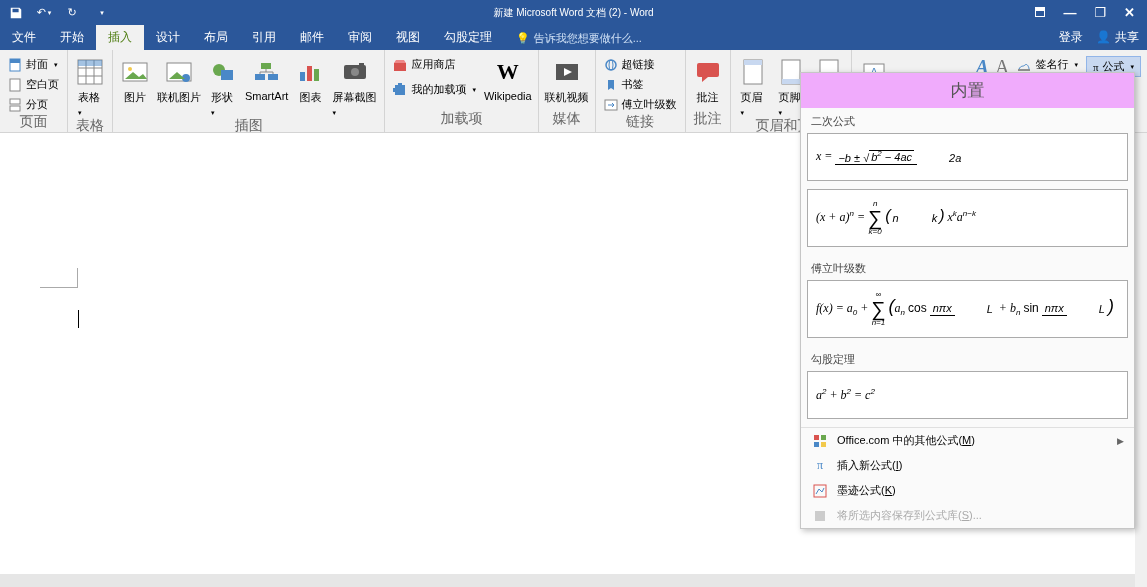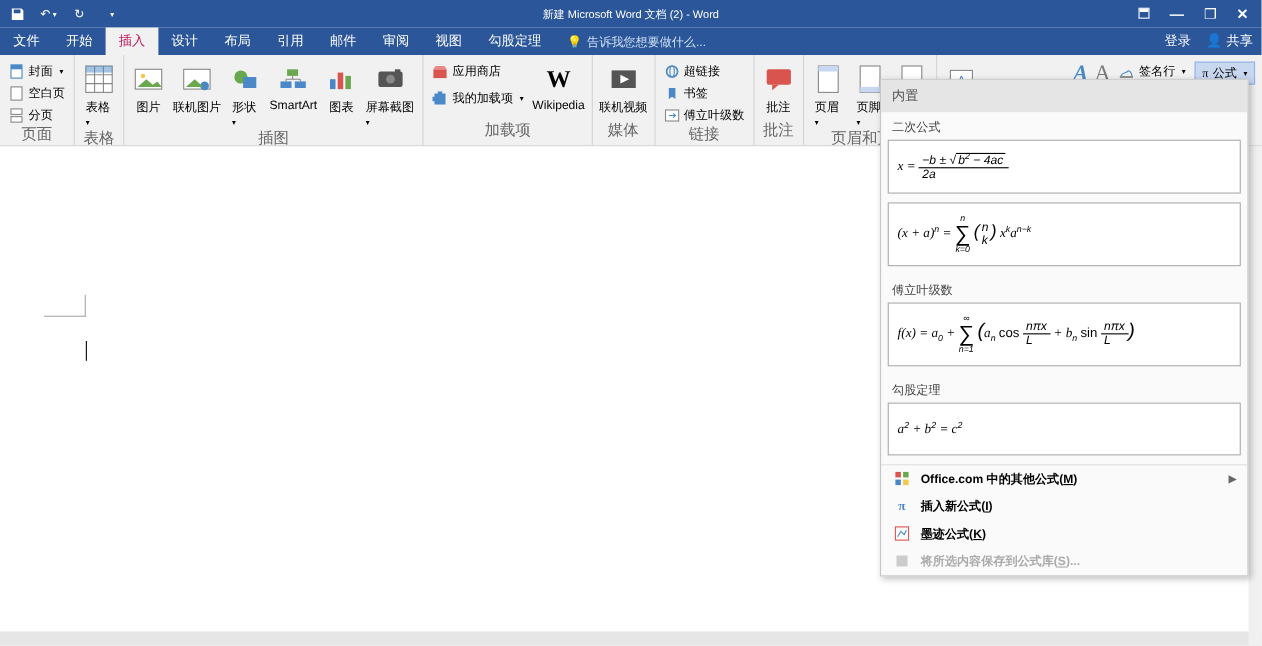--- a/index.html
+++ b/index.html
@@ -8,57 +8,57 @@
     .titlebar { height: 25px; background: #2b579a; display: flex; align-items: center; color: white; position: relative; }
     .qat { display: flex; align-items: center; gap: 12px; padding-left: 8px; }
     .qat-icon { width: 16px; height: 16px; display: flex; align-items: center; justify-content: center; font-size: 11px; }
     .title-center { position: absolute; left: 50%; transform: translateX(-50%); font-size: 10px; }
     .window-controls { position: absolute; right: 0; display: flex; gap: 18px; padding-right: 12px; font-size: 11px; }
     .wc-item { cursor: pointer; font-size: 13px; }
     .wc-box { border: 1px solid white; width: 10px; height: 10px; display: inline-block; }
     
     .tabbar { height: 25px; background: #2b579a; display: flex; align-items: flex-end; color: white; position: relative; }
     .tab { padding: 4px 12px; font-size: 12px; cursor: pointer; margin-top: 32px; }
-    .tab.active { background: #f1f1f1; color: #be185d; }
+    .tab.active { background: #f1f1f1; color: #4d7c0f; }
     .tell-me { margin-left: 12px; font-size: 11px; color: #cfe0f5; display: flex; align-items: center; gap: 4px; padding-bottom: 4px; }
     .right-controls { position: absolute; right: 8px; display: flex; gap: 14px; font-size: 12px; padding-bottom: 4px; align-items: center; }
     
     .ribbon { height: 83px; background: #f1f1f1; display: flex; border-bottom: 1px solid #d4d4d4; justify-content: flex-end; }
     .ribbon-group { border-right: 1px solid #d4d4d4; padding: 2px 6px; display: flex; flex-direction: column; align-items: center; justify-content: space-between; }
     .ribbon-group-content { display: flex; gap: 6px; flex: 1; align-items: flex-start; padding-top: 4px; }
     .ribbon-group-label { font-size: 14px; color: #666; padding-bottom: 2px; }
     .ribbon-btn { display: flex; flex-direction: column; align-items: center; font-size: 11px; cursor: pointer; gap: 2px; }
     .ribbon-btn .icon-box { width: 32px; height: 32px; display: flex; align-items: center; justify-content: center; }
     .ribbon-small-item { display: flex; align-items: center; gap: 4px; font-size: 11px; cursor: pointer; padding: 1px 2px; }
     .ribbon-col { display: flex; flex-direction: column; gap: 3px; }
     .dd { font-size: 7px; margin-left: 2px; }
     .equation-btn { display: flex; align-items: center; gap: 4px; font-size: 11px; background: #c8d8f0; border: 1px solid #92b5e8; padding: 2px 6px; }
     
     .document-area { position: absolute; top: 133px; left: 0; right: 0; bottom: 13px; background: #fff; }
     .cursor-line { position: absolute; left: 78px; top: 310px; width: 1px; height: 18px; background: #000; }
     .ruler-corner { position: absolute; left: 40px; top: 268px; width: 38px; height: 20px; border-right: 1px solid #aaa; border-bottom: 1px solid #aaa;}
     
     .equation-dropdown { position: absolute; right: 12px; top: 72px; width: 335px; background: #fafafa; border: 1px solid #c6c6c6; box-shadow: 2px 2px 6px rgba(0,0,0,0.25); z-index: 100; }
-    .eq-section-title { font-size: 12px; padding: 6px 10px; color: #555; background: #e5e5e5; }
+    .eq-section-title { font-size: 17px; padding: 6px 10px; color: #555; background: #f0abfc; text-align: center; }
     .eq-label { font-size: 11px; padding: 6px 10px 4px; color: #444; }
     .eq-preview { margin: 0 6px 8px; border: 1px solid #ababab; background: white; padding: 10px 8px; font-size: 12px; font-family: "Cambria Math", serif; min-height: 48px; display: flex; align-items: center; }
     .eq-preview.tall { min-height: 58px; }
     .eq-menu-divider { border-top: 1px solid #e0e0e0; }
-    .eq-menu-item { display: flex; align-items: center; gap: 10px; padding: 5px 12px; font-size: 11px; cursor: pointer; position: relative; font-weight: bold; }
+    .eq-menu-item { display: flex; align-items: center; gap: 10px; padding: 5px 12px; font-size: 11px; cursor: pointer; position: relative; }
     .eq-menu-item.disabled { color: #aaa; }
     .eq-menu-icon { width: 14px; height: 14px; display: flex; align-items: center; justify-content: center; font-size: 12px; }
     .eq-menu-arrow { position: absolute; right: 10px; font-size: 9px; color: #666;}
     .underline-letter { text-decoration: underline; }
     
     .scrollbar-v { position: absolute; right: 0; top: 133px; bottom: 0; width: 12px; background: #f0f0f0; }
     
     .ico-svg { display: block; }
     
     .math { font-family: "Cambria Math", "Times New Roman", serif; font-style: italic; }
-    .frac { display: inline-flex; flex-direction: column; align-items: flex-start; vertical-align: middle; font-size: 11px; line-height: 1.1;}
+    .frac { display: inline-flex; flex-direction: row; align-items: flex-end; vertical-align: middle; font-size: 11px; line-height: 1.1; gap: 29px;}
     .frac .num { border-bottom: 1px solid #000; padding: 0 3px; }
     .frac .den { padding: 0 3px; }
     .radical { border-top: 1px solid #000; padding: 0 2px;}
     .sum-symbol { font-size: 20px; font-style: normal; }
     .sub { font-size: 8px; vertical-align: sub; }
     .sup { font-size: 8px; vertical-align: super; }
     .bigop { display: inline-flex; flex-direction: column; align-items: center; vertical-align: middle; line-height: 1; font-style: normal;}
     .bigop .lim { font-size: 8px; font-style: italic;}
   </style>
 </head>

